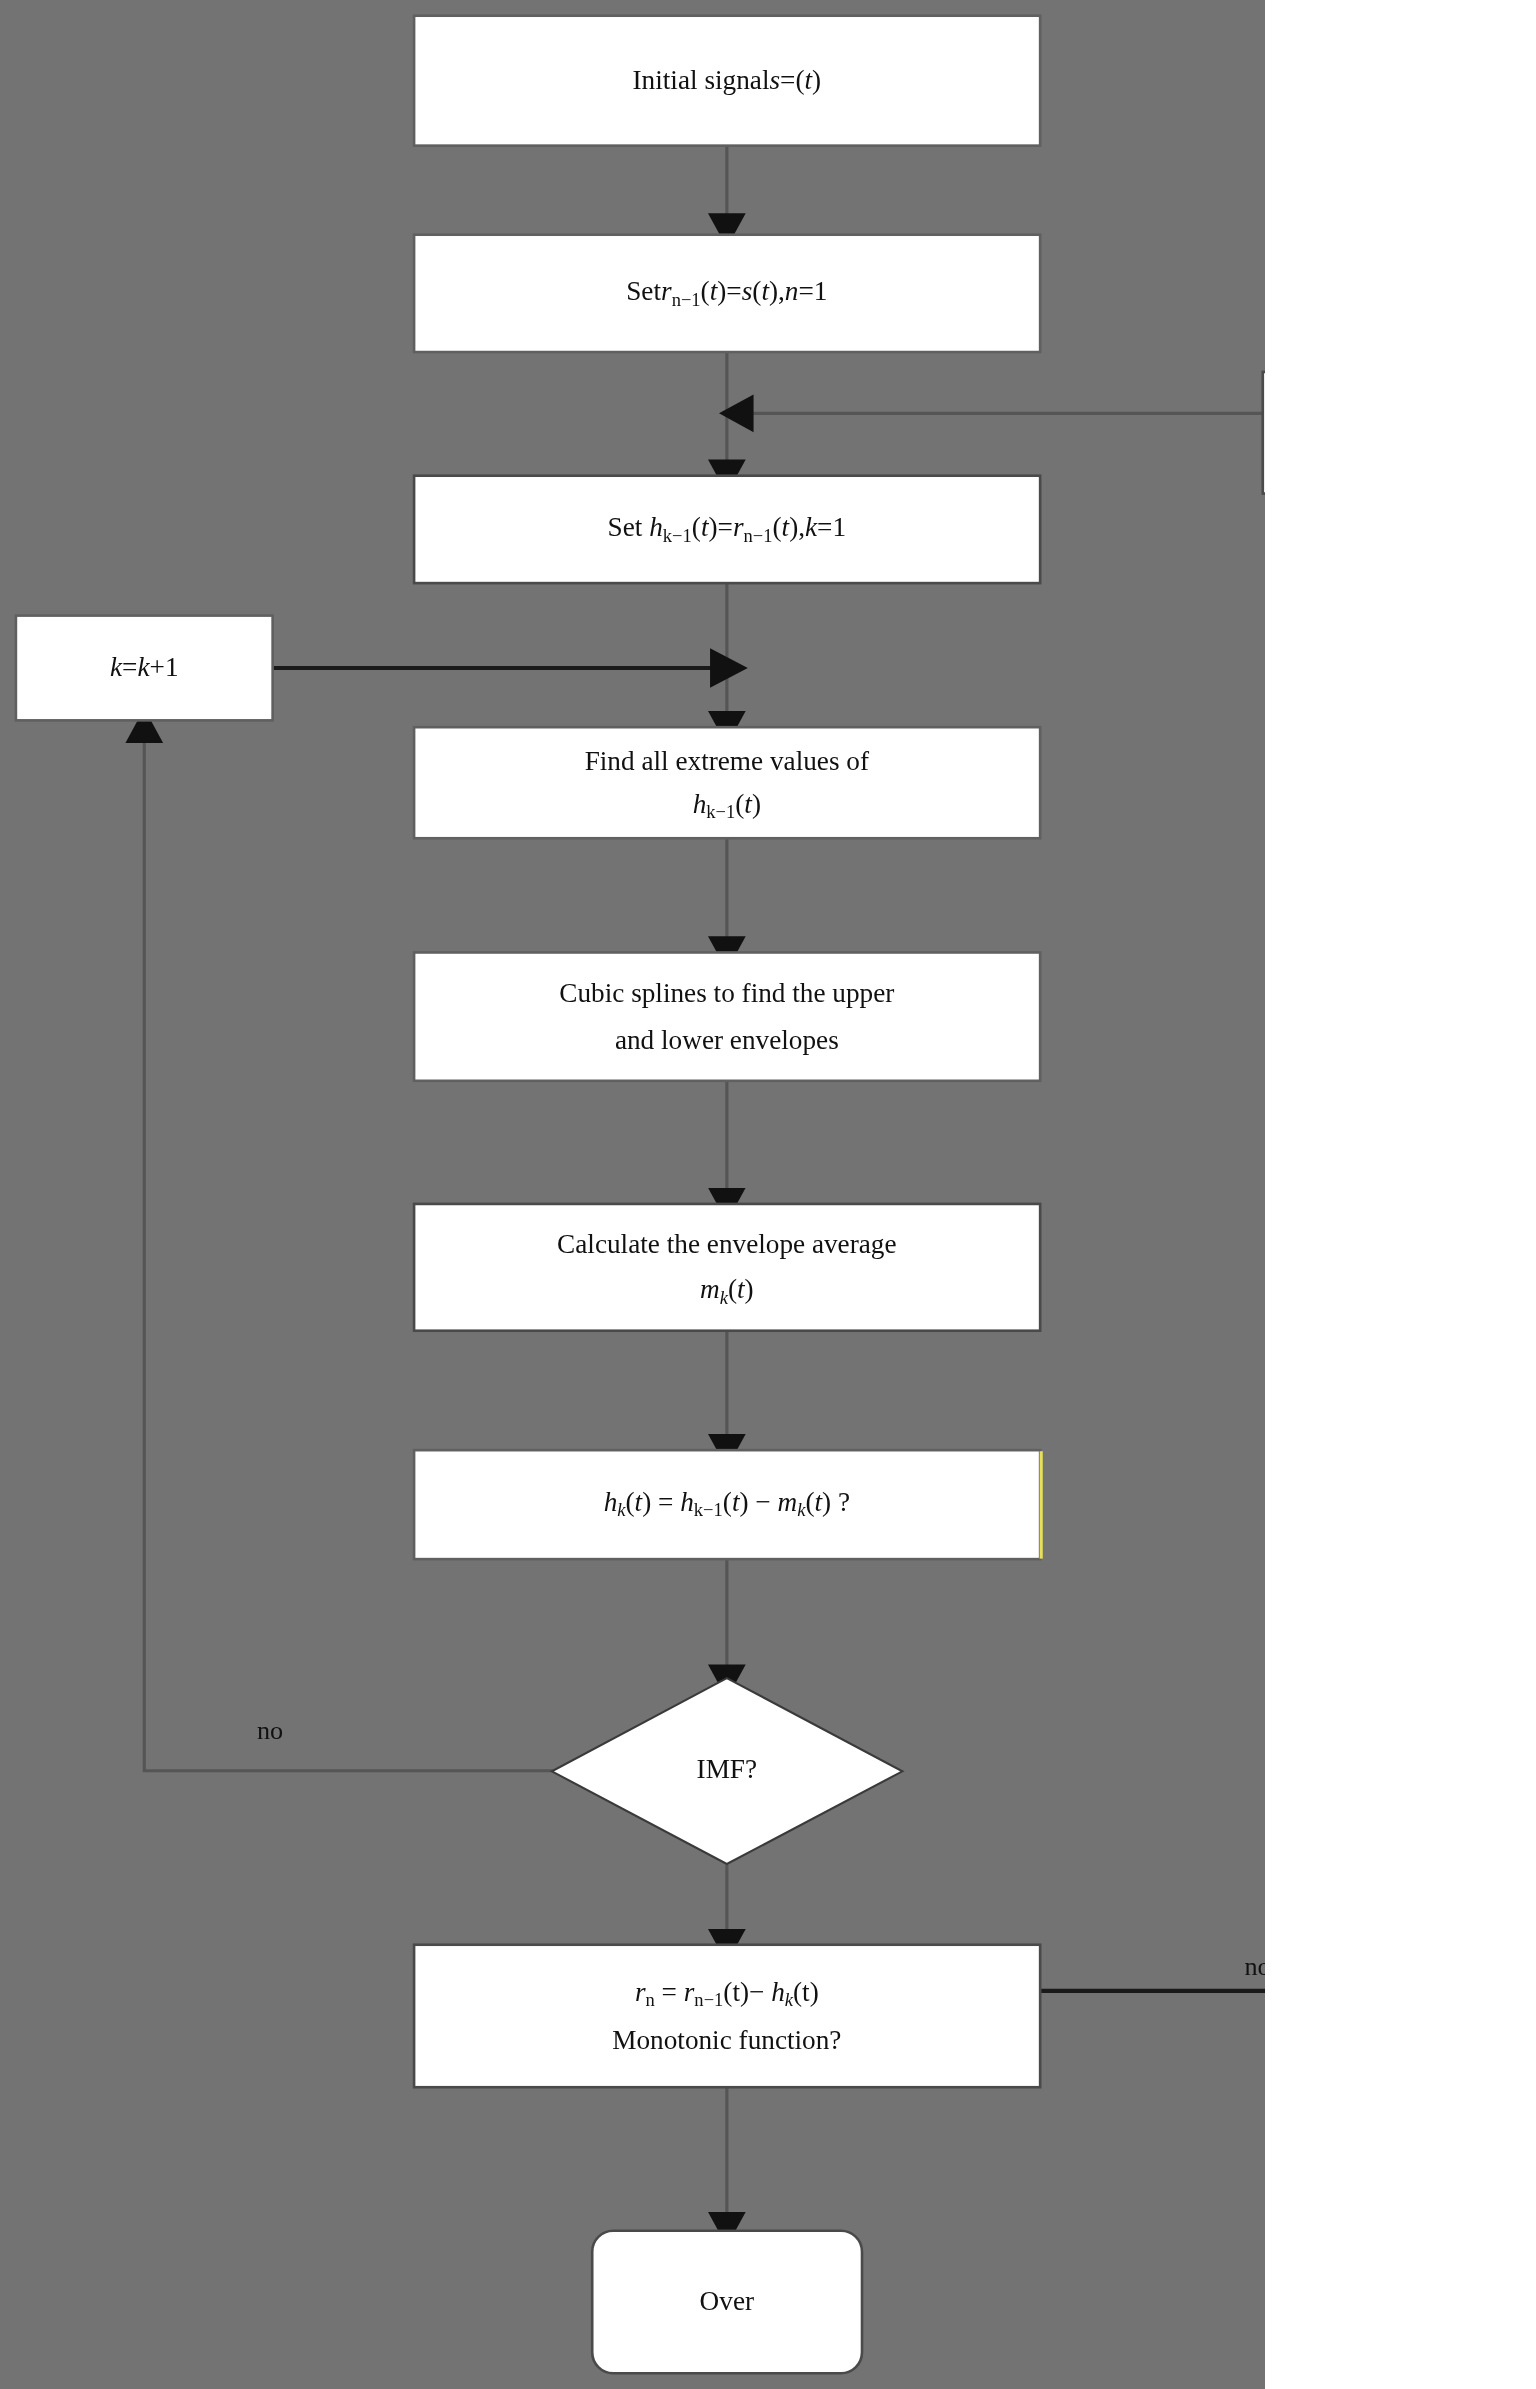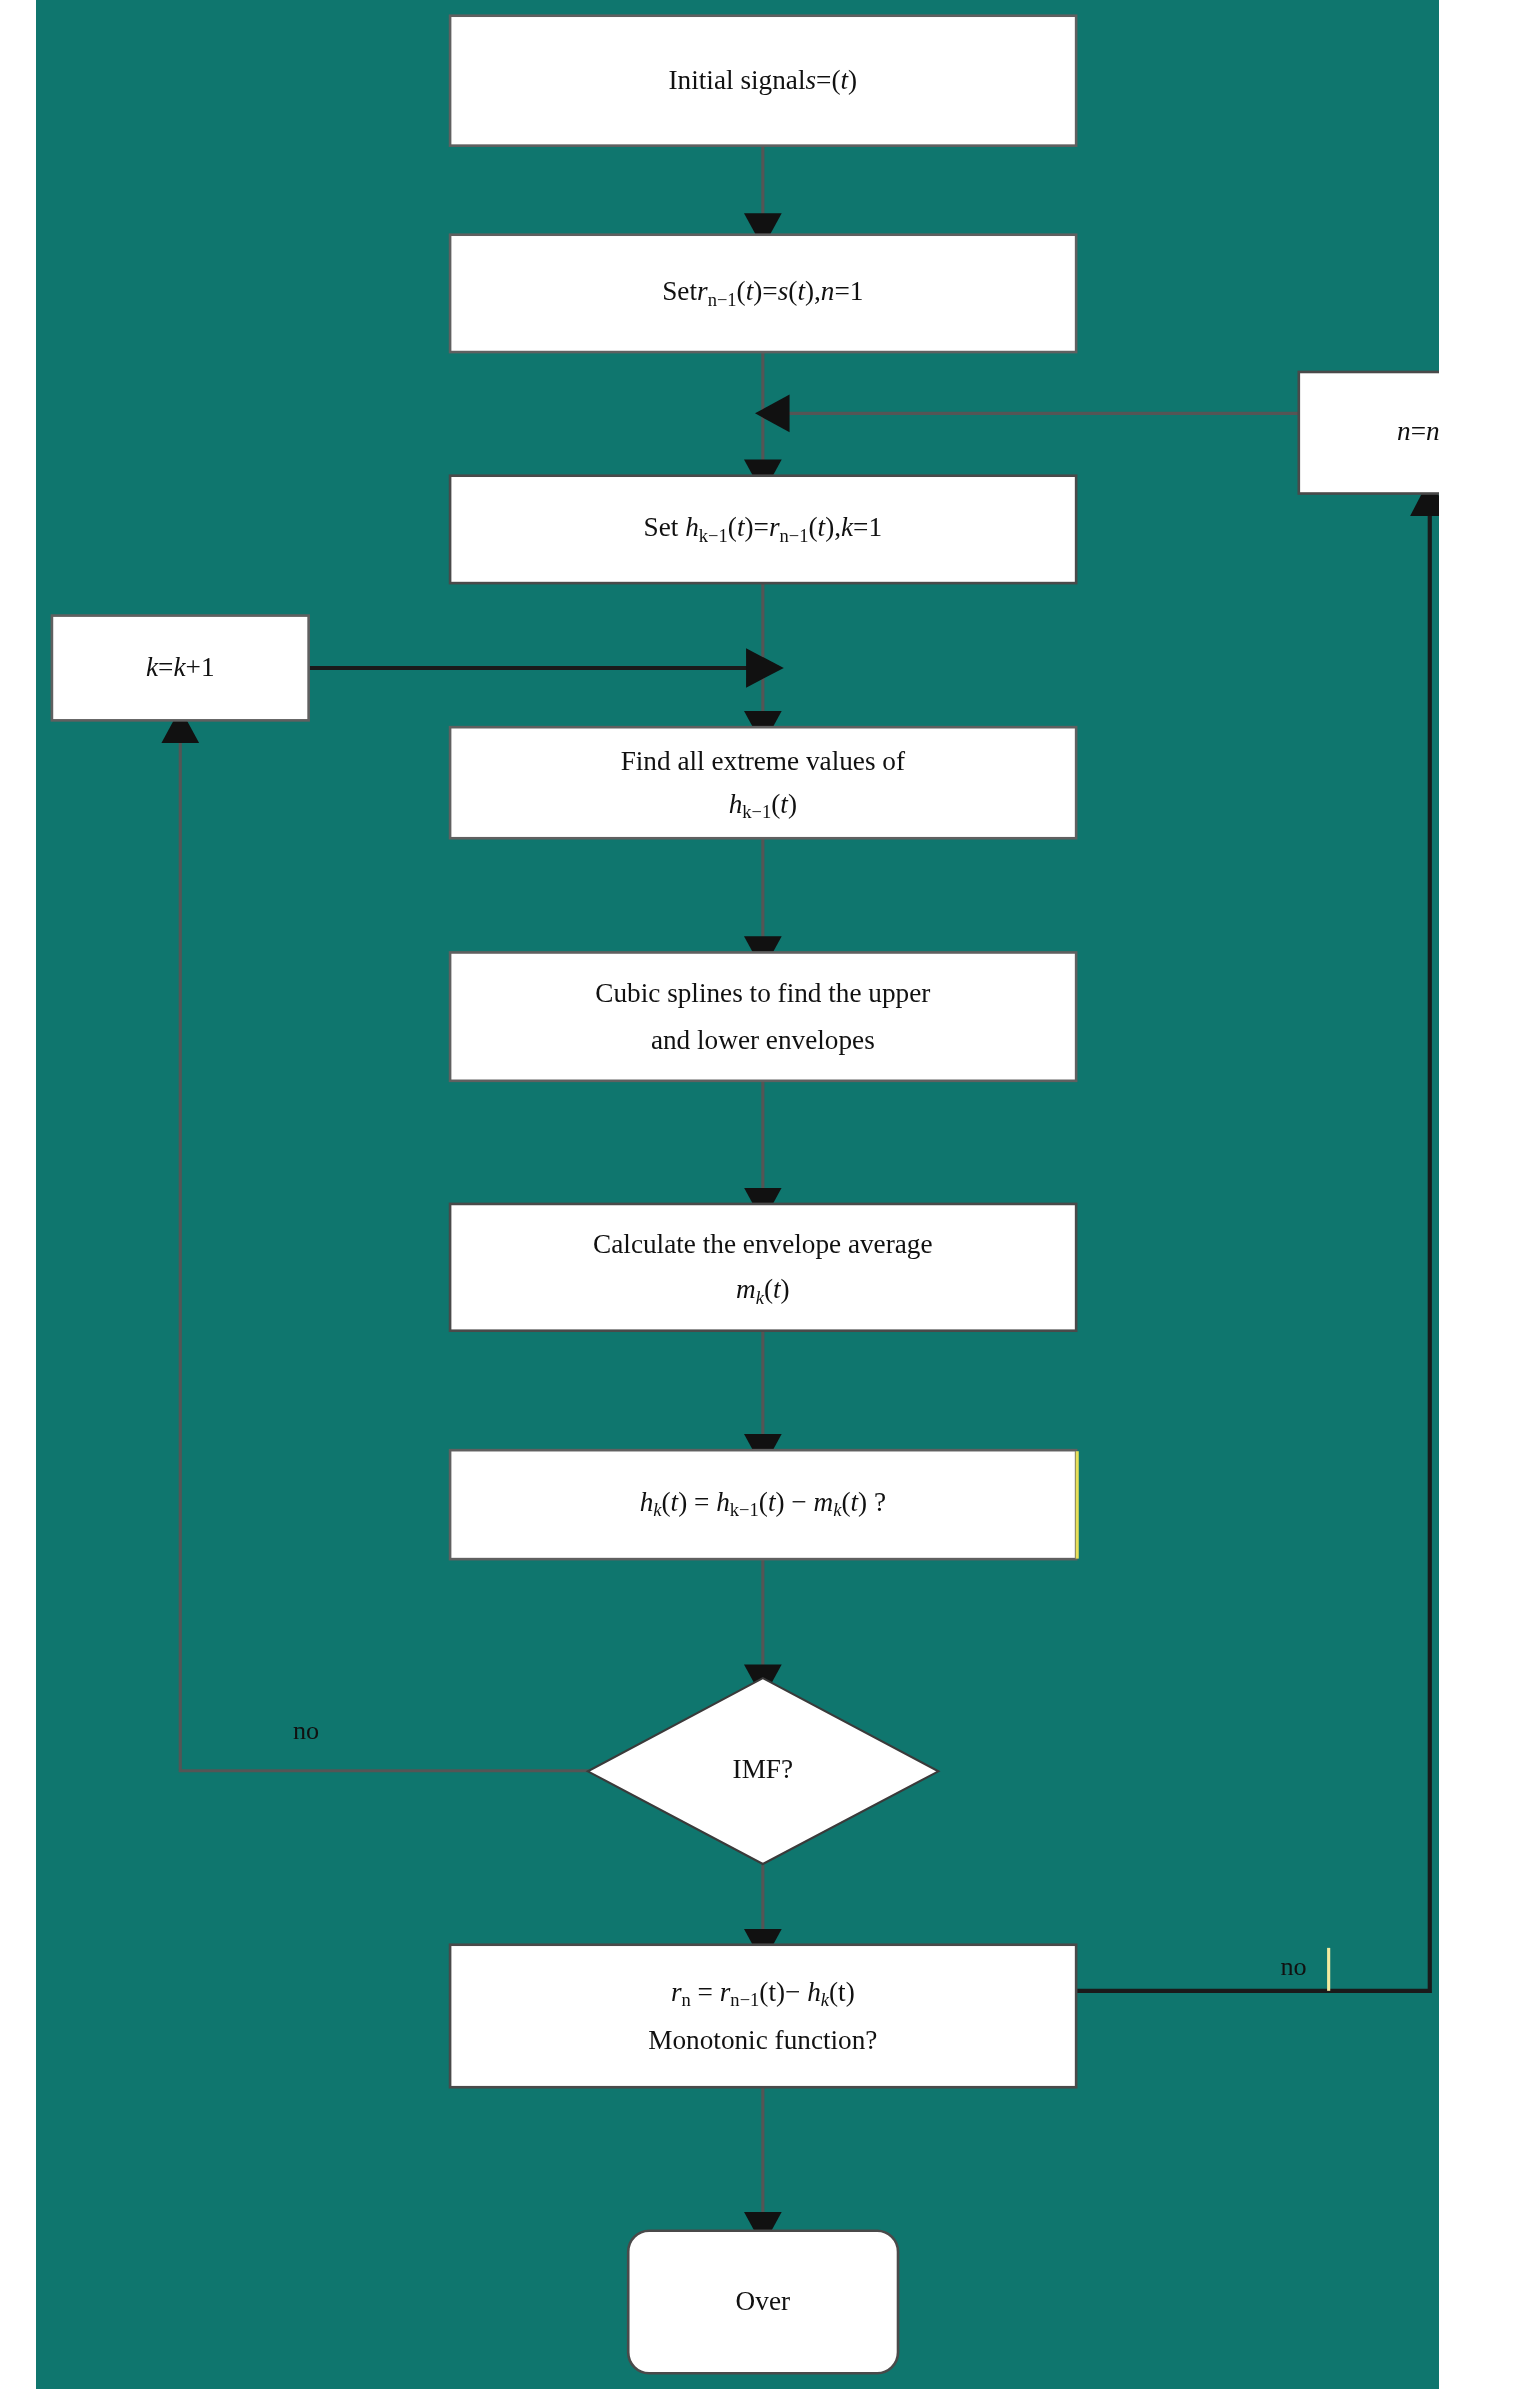--- a/index.html
+++ b/index.html
@@ -5,25 +5,24 @@
   html, body {
     margin: 0;
     padding: 0;
     background: #ffffff;
   }
   body {
     font-family: "Liberation Serif", "DejaVu Serif", serif;
   }
   #canvas {
     position: relative;
-    width: 1403px;
+    width: 1265px;
     height: 2389px;
-    background: #0f766e;
+    background: #737373;
     overflow: hidden;
-    margin-left: 36px;
   }
   svg.flow {
     position: absolute;
     top: 0; left: 0;
     width: 1537px;
     height: 2389px;
   }
   .node-box {
     fill: #ffffff;
     stroke: #606060;

